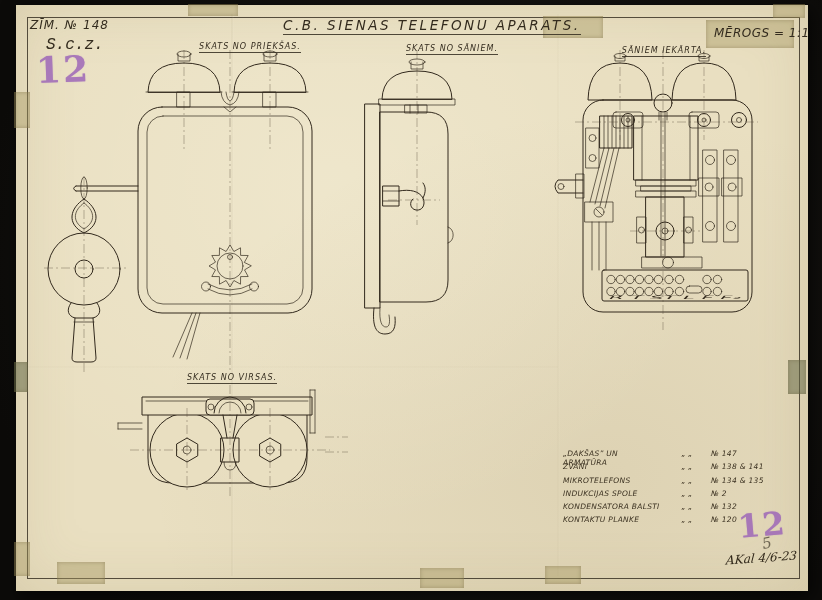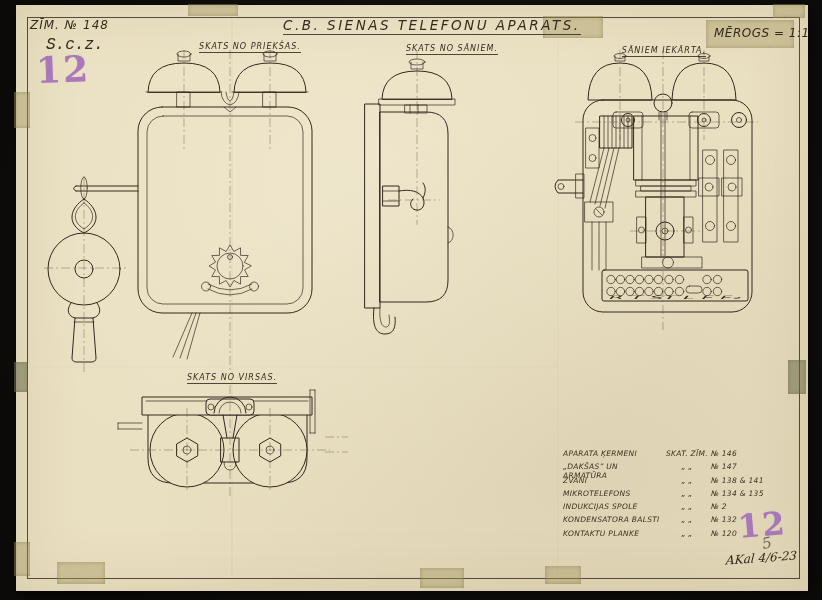--- a/index.html
+++ b/index.html
@@ -294,25 +294,20 @@
     <span>SKATS NO PRIEKŠAS.</span></div>
   <div class="view-label" style="left:363px;top:44px;width:106px;margin-left:36px;">
     <span>SKATS NO SĀNIEM.</span></div>
   <div class="view-label" style="left:611px;top:46px;width:106px;">
     <span>SĀNIEM IEKĀRTA.</span></div>
   <div class="view-label" style="left:180px;top:373px;width:104px;">
     <span>SKATS NO VIRSAS.</span></div>
 
   <div class="parts">
     <div class="row">
-      <span class="name">APARATA ĶERMENI</span>
-      <span class="ref">SKAT. ZĪM.</span>
-      <span class="num">№ 146</span>
-    </div>
-    <div class="row">
       <span class="name">„DAKŠAS” UN ARMATŪRA</span>
       <span class="ref">„    „</span>
       <span class="num">№ 147</span>
     </div>
     <div class="row">
       <span class="name">ZVANI</span>
       <span class="ref">„    „</span>
       <span class="num">№ 138 &amp; 141</span>
     </div>
     <div class="row">

